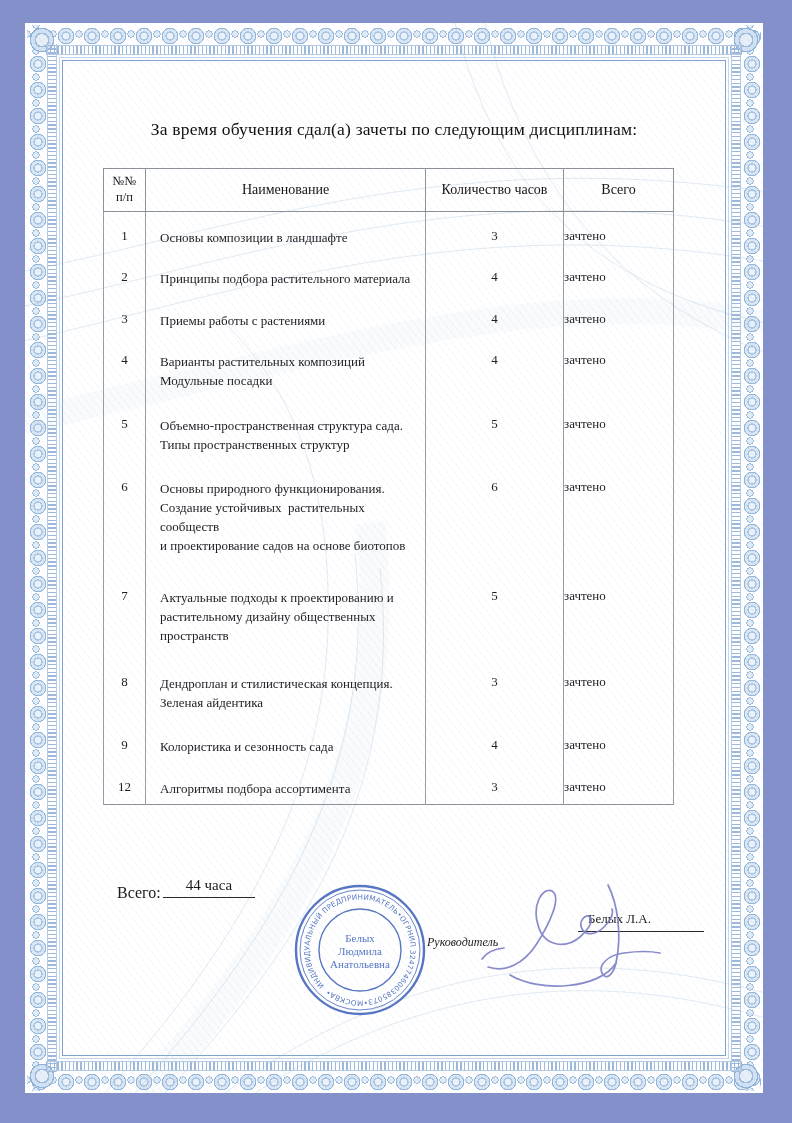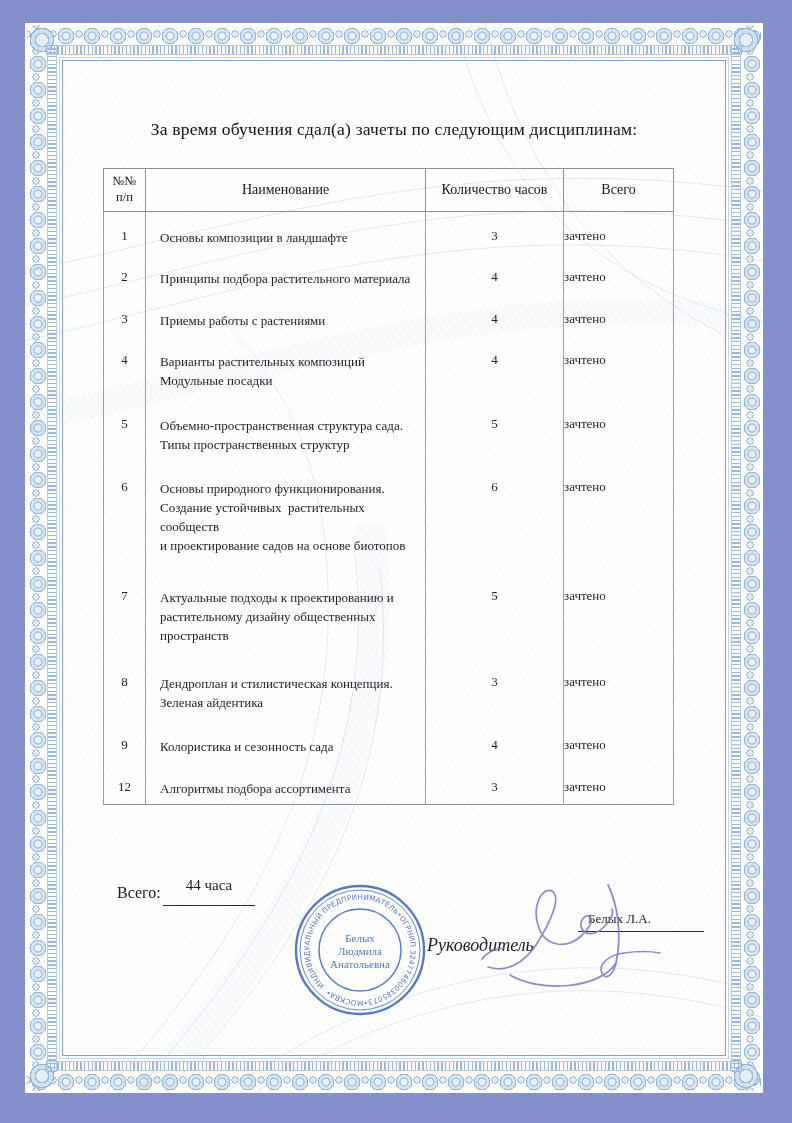--- a/index.html
+++ b/index.html
@@ -76,24 +76,24 @@
   }
   td.c-num  { text-align:center; }
   td.c-name { padding-left:14px; padding-right:14px; white-space:pre-wrap; line-height:19px; }
   td.c-hours{ text-align:center; }
   td.c-grade{ text-align:left; font-size:11.5px; padding-top:18px; }
   tr.filler td { padding:0; height:auto; }
   
   .total-label { position:absolute; left:92px; top:861px; font-size:16px; }
   .total-value {
     position:absolute; left:138px; top:854px; width:92px; text-align:center;
-    font-size:15px; border-bottom:1.6px solid #2a2a2a; padding-bottom:11px;
+    font-size:15px; border-bottom:1.6px solid #2a2a2a; padding-bottom:3px;
   }
   .stamp { position:absolute; left:265px; top:857px; width:140px; height:140px; opacity:.92; }
-  .director-label { position:absolute; left:402px; top:912px; font-size:18px; font-style:italic; }
+  .director-label { position:absolute; left:402px; top:912px; font-size:12px; font-style:italic; }
   .director-name {
     position:absolute; left:553px; top:888px; width:126px;
     font-size:13px; border-bottom:1.4px solid #2a2a2a; padding:0 0 4px 10px;
   }
   .signature { position:absolute; left:455px; top:852px; width:215px; height:125px; z-index:5; }
 </style>
 </head>
 <body>
 
 <div class="page">

